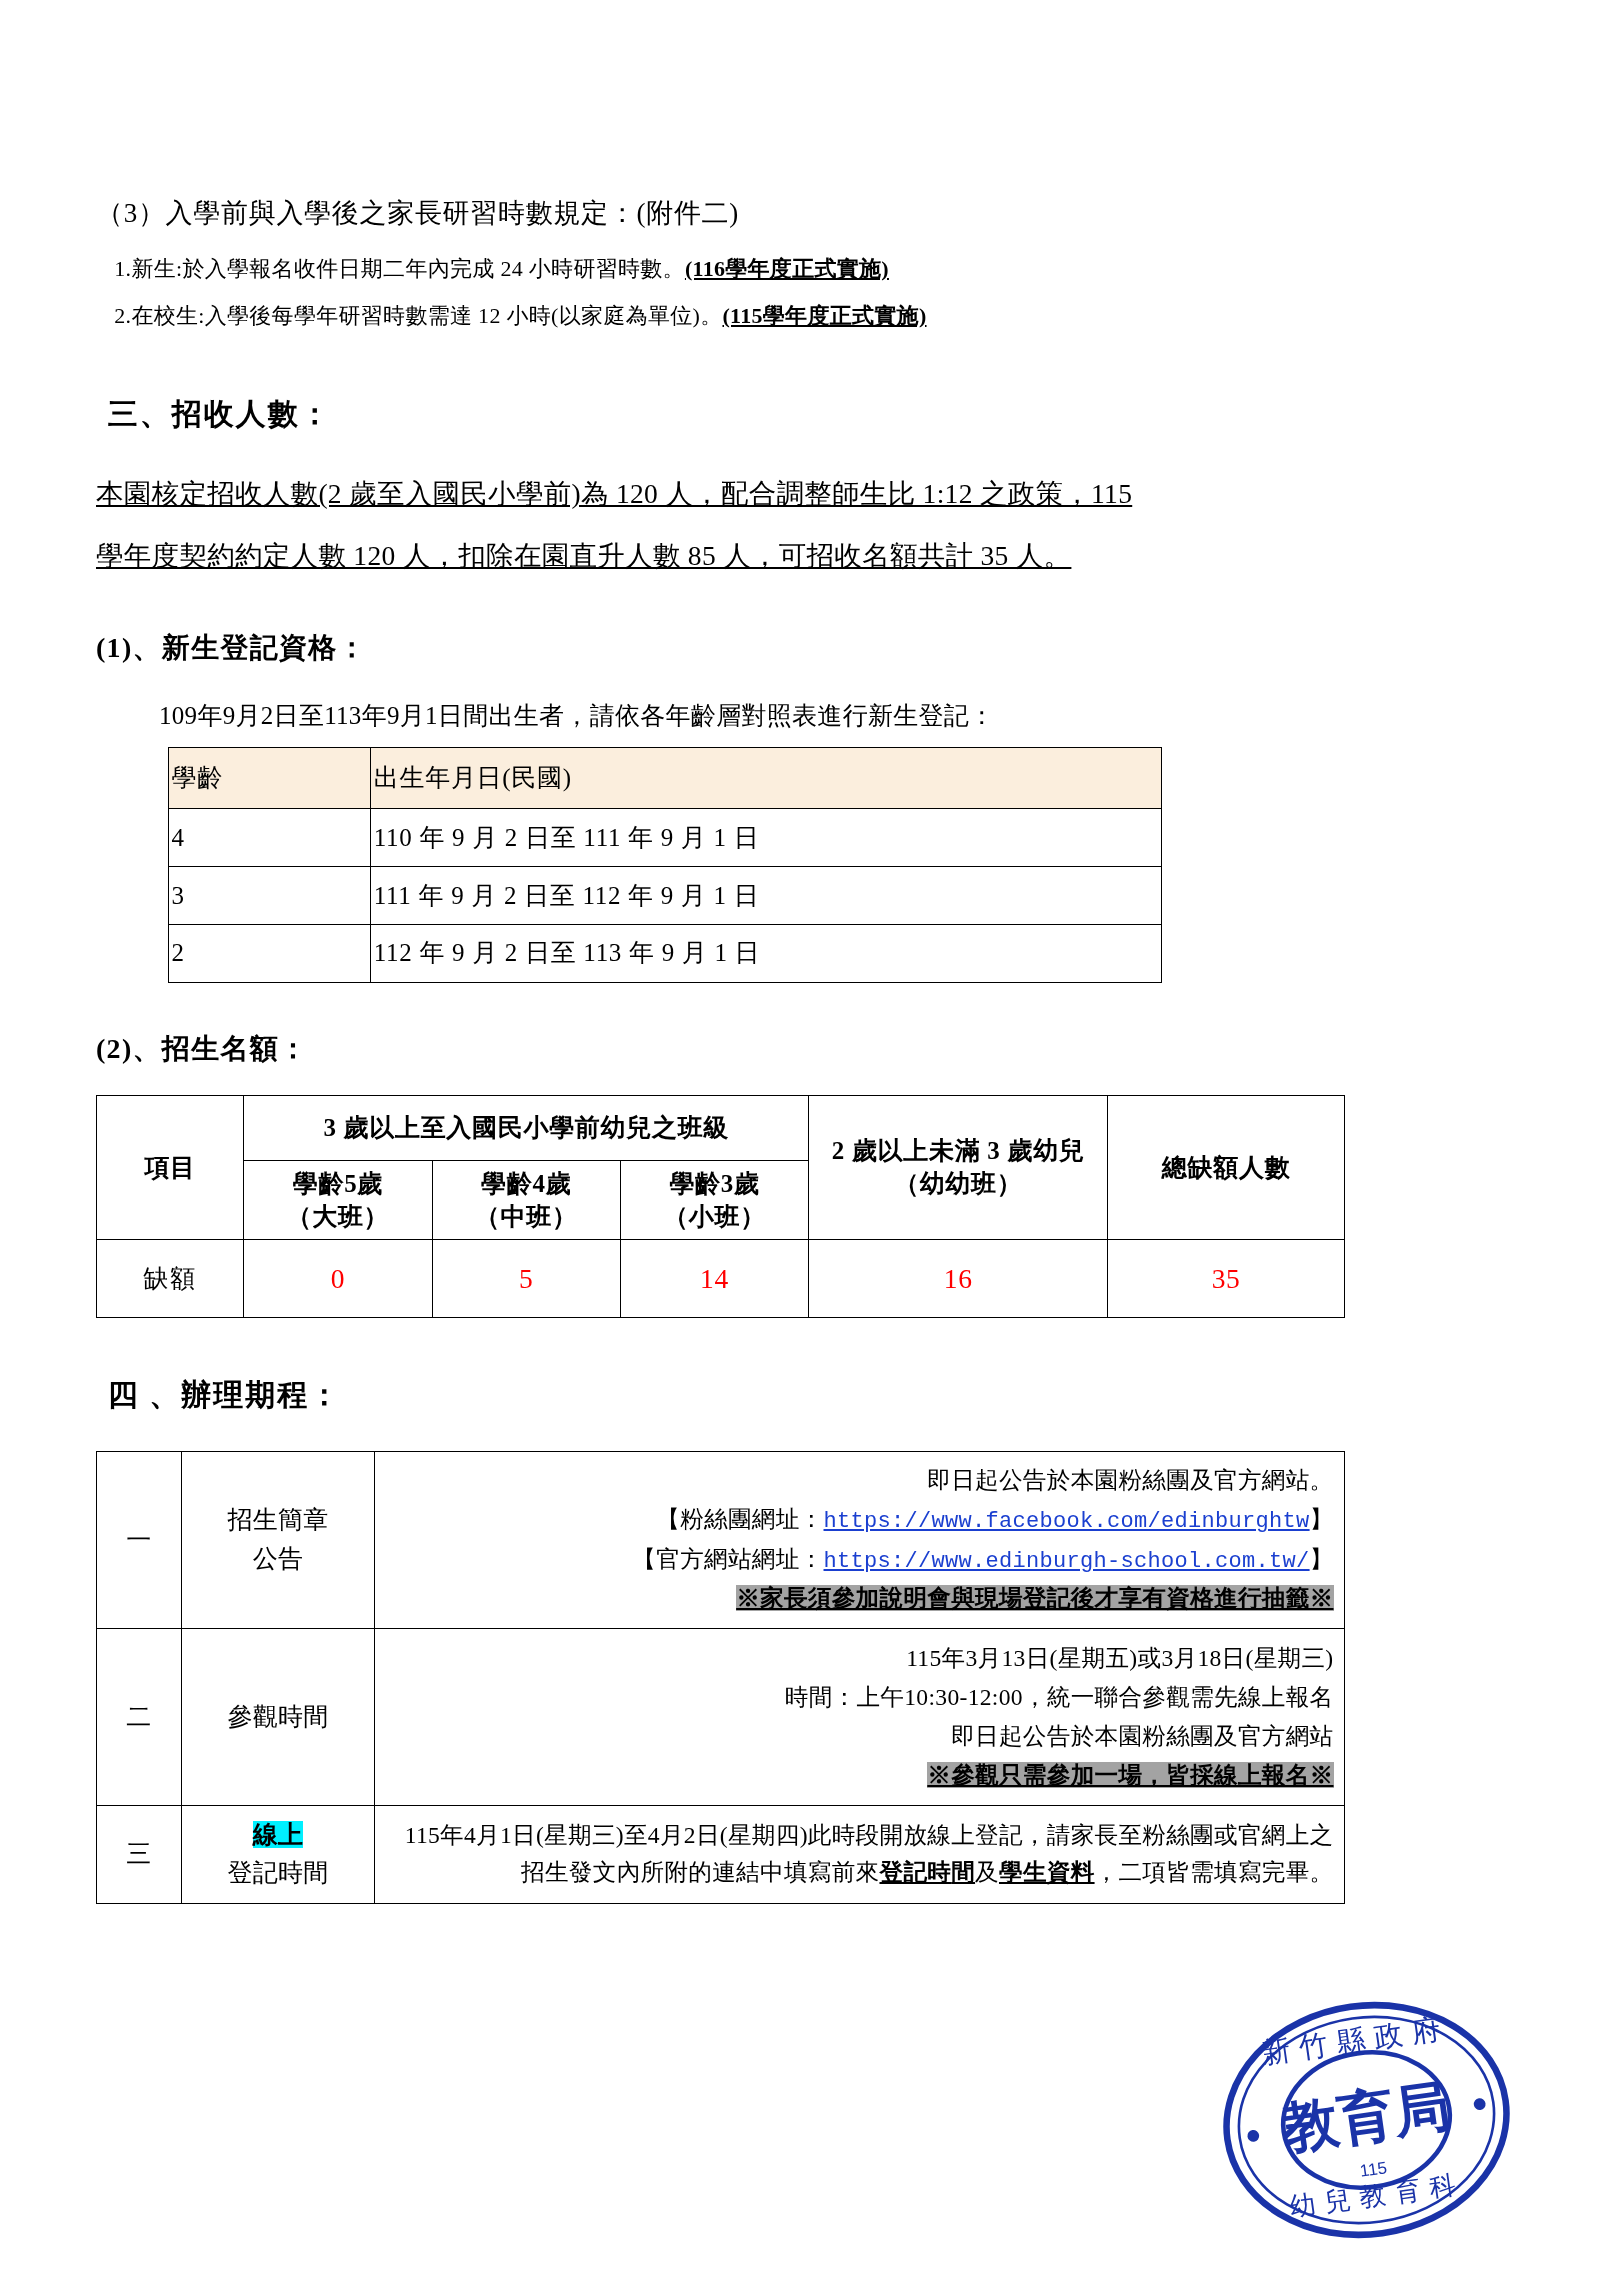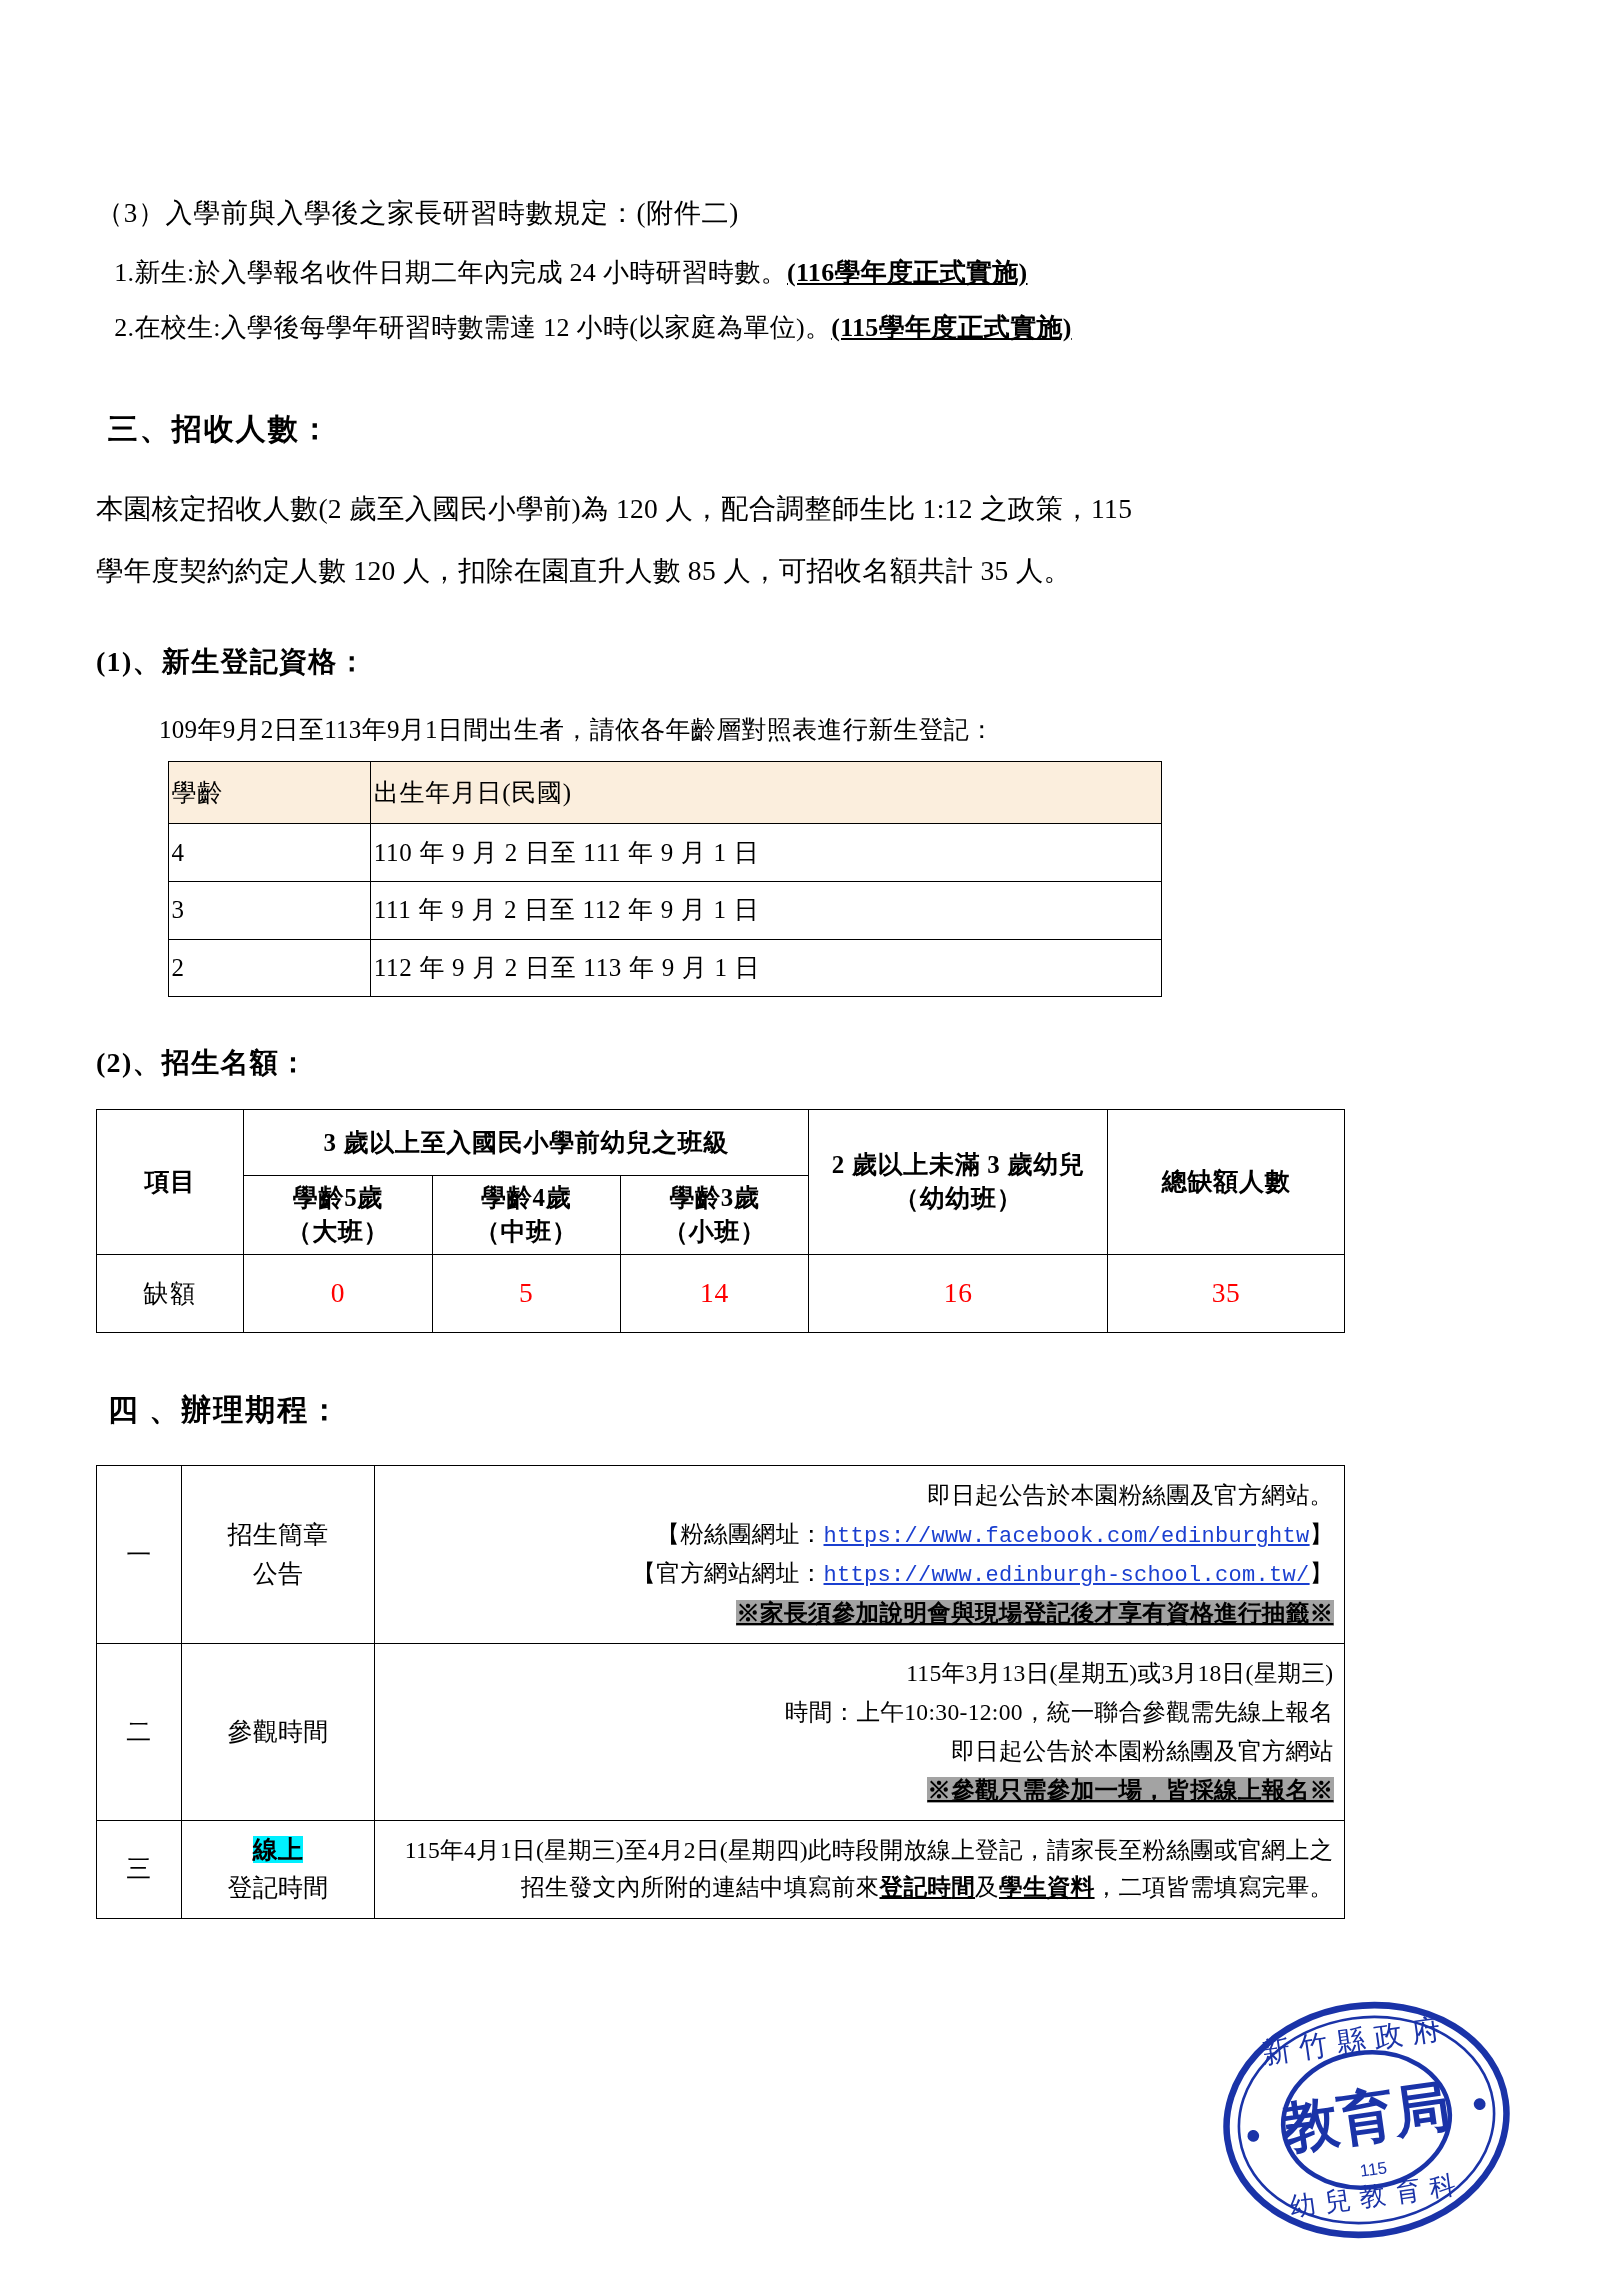--- a/index.html
+++ b/index.html
@@ -25,40 +25,41 @@
   }
 
   
   .lvl3 {
     font-size: 27px;
     margin: 0 0 11.8px 0;
     letter-spacing: 0.7px;
   }
   .sub-list {
     margin: 0 0 6.5px 18.3px;
-    font-size: 26px;
+    font-size: 22px;
     line-height: 1.85;
     letter-spacing: 0.3px;
   }
   .u-bold {
     font-weight: bold;
     text-decoration: underline;
   }
 
   .section-head {
     font-size: 30px;
     font-weight: bold;
     letter-spacing: 2px;
     margin: 51px 0 29px 11.8px;
   }
   .para {
     font-size: 27.5px;
     line-height: 1.85;
     letter-spacing: 0.3px;
     margin: 0 0 10.5px 0;
+    text-decoration: underline;
   }
   .subhead {
     font-size: 28px;
     font-weight: bold;
     letter-spacing: 1.3px;
     margin: 41px 0 22px 0;
   }
   .note-line {
     font-size: 25px;
     margin: 0 0 9.2px 63px;

